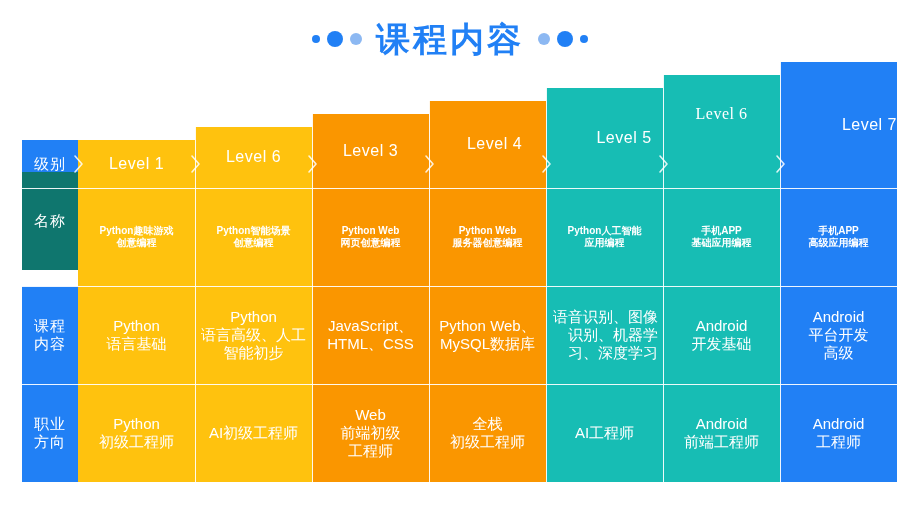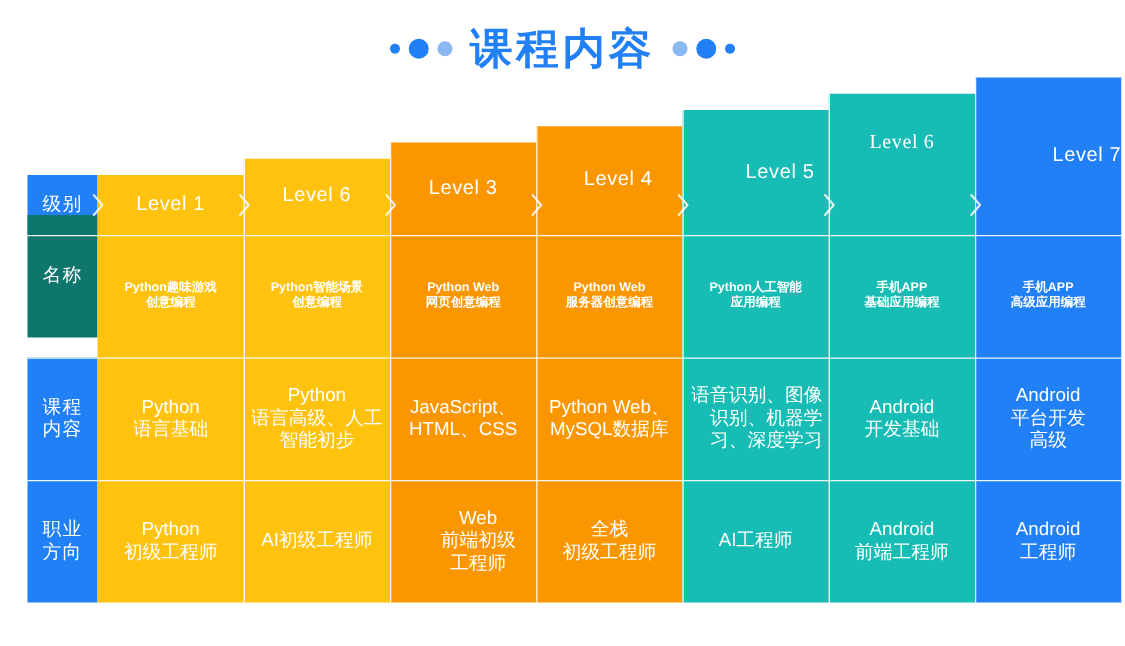--- a/index.html
+++ b/index.html
@@ -146,21 +146,21 @@
       <div style="position: absolute; left: 312px; top: 114px; width: 117px; height: 368px; background: rgb(250, 150, 0);"></div>
       <div class="cell level" style="left: 312px; top: 114px; width: 117px; height: 74px; text-align: right;">
         <span>Level 3</span>
       </div>
       <div class="cell name" style="left: 312px; top: 188px; width: 117px; height: 98px;">
         <span>Python Web<br>网页创意编程</span>
       </div>
       <div class="cell course" style="left: 312px; top: 286px; width: 117px; height: 98px;">
         <span>JavaScript、HTML、CSS</span>
       </div>
-      <div class="cell career" style="left: 312px; top: 384px; width: 117px; height: 98px; margin-left: 12px;">
+      <div class="cell career" style="left: 312px; top: 384px; width: 117px; height: 98px;">
         <span>Web<br>前端初级<br>工程师</span>
       </div>
       <div style="position: absolute; left: 429px; top: 101px; width: 117px; height: 381px; background: rgb(250, 150, 0);"></div>
       <div class="cell level" style="left: 429px; top: 101px; width: 131px; height: 87px;">
         <span>Level 4</span>
       </div>
       <div class="cell name" style="left: 429px; top: 188px; width: 117px; height: 98px;">
         <span>Python Web<br>服务器创意编程</span>
       </div>
       <div class="cell course" style="left: 429px; top: 286px; width: 117px; height: 98px;">

